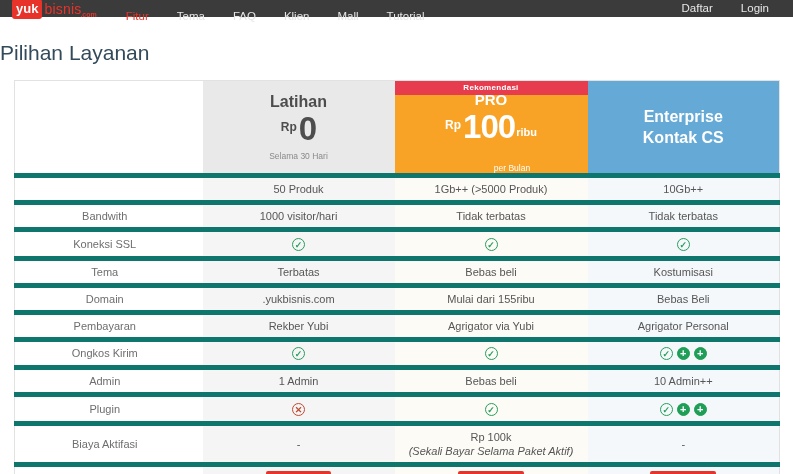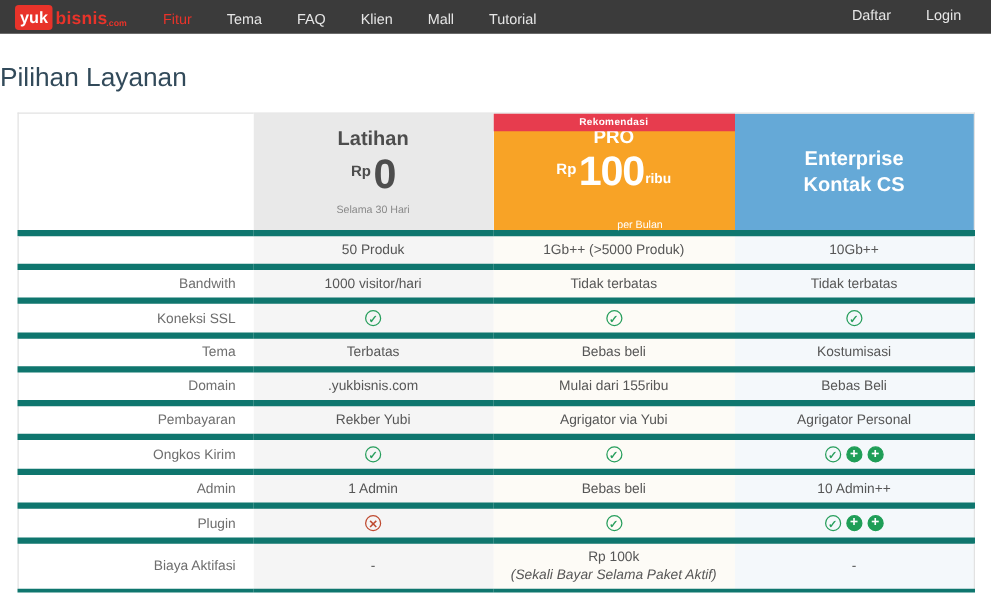--- a/index.html
+++ b/index.html
@@ -1,23 +1,23 @@
 <!DOCTYPE html>
 <html><head>
 <meta charset="utf-8">
 <style>
   * { box-sizing: border-box; margin: 0; padding: 0; }
   html, body { width: 793px; background: #ffffff; font-family: "Liberation Sans", sans-serif; }
   body { height: 474px; overflow: hidden; display: flex; flex-direction: column; }
 
   
-  .navbar { height: 27px; background: #3b3b3b; display: flex; align-items: center; padding: 0 10px; flex: 0 0 auto; }
+  .navbar { height: 17px; background: #3b3b3b; display: flex; align-items: center; padding: 0 10px; flex: 0 0 auto; }
   .logo { display: flex; align-items: center; margin: 0 14px 0 2px; cursor: pointer; position: relative; }
   .logo-badge { background: #e8332a; color: #fff; font-weight: bold; font-size: 13px; padding: 2px 4px 3px 4px; border-radius: 3px; }
-  .logo-name { color: #e8332a; font-weight: bold; font-size: 14px; margin-left: 2px; letter-spacing: 0.2px; }
+  .logo-name { color: #e8332a; font-weight: normal; font-size: 14px; margin-left: 2px; letter-spacing: 0.2px; }
   .logo-tld { color: #e8332a; font-size: 7px; font-weight: bold; position: relative; top: 6px; left: -1px; }
   .nav-items { display: flex; height: 100%; }
   .nav-item { color: #e6e6e6; font-size: 11.5px; line-height: 33px; padding: 0 14px; cursor: pointer; }
   .nav-item.active { color: #e8332a; }
   .nav-right { margin-left: auto; display: flex; }
   .nav-right .nav-item { padding: 0 14px; }
 
   
   .page-title { text-align: left; color: #324a5a; font-size: 21px; font-weight: 400; margin: 24px 0 15px 0; }
 
@@ -40,21 +40,21 @@
   .price-line { text-align: center; line-height: 32px; white-space: nowrap; }
   .price-cur { font-size: 12px; font-weight: bold; vertical-align: 9px; margin-right: 2px; }
   .price-big { font-size: 33px; font-weight: bold; letter-spacing: -1px; }
   .price-unit { font-size: 11px; font-weight: bold; vertical-align: 2px; margin-left: 1px; }
   .plan-note { font-size: 8.5px; text-align: center; line-height: 10px; }
   .head-latihan .plan-note { color: #8a8a8a; }
   .head-pro .plan-note { margin-left: 42px; margin-top: 14px; }
   .ent-name { font-size: 16px; font-weight: bold; text-align: center; line-height: 21px; }
 
   td { font-size: 11px; color: #565656; text-align: center; padding: 4px 6px; line-height: 14px; height: 23px; }
-  td.lbl { text-align: right; padding-right: 14px; color: #6e6e6e; background: #ffffff; }
+  td.lbl { padding-right: 14px; color: #6e6e6e; background: #ffffff; }
   td.col-latihan { background: #f5f5f5; }
   td.col-pro { background: #fdfbf6; }
   td.col-ent { background: #f4f8fb; }
 
   .note-italic { font-style: italic; display: block; }
 
   
   .ic { display: inline-block; width: 13px; height: 13px; border-radius: 50%; line-height: 12px; font-size: 9px; font-weight: bold; text-align: center; margin: 1px 2px; vertical-align: middle; }
   .ic-check { border: 1.5px solid #279e5c; color: #279e5c; }
   .ic-cross { border: 1.5px solid #bf4a30; color: #bf4a30; }

